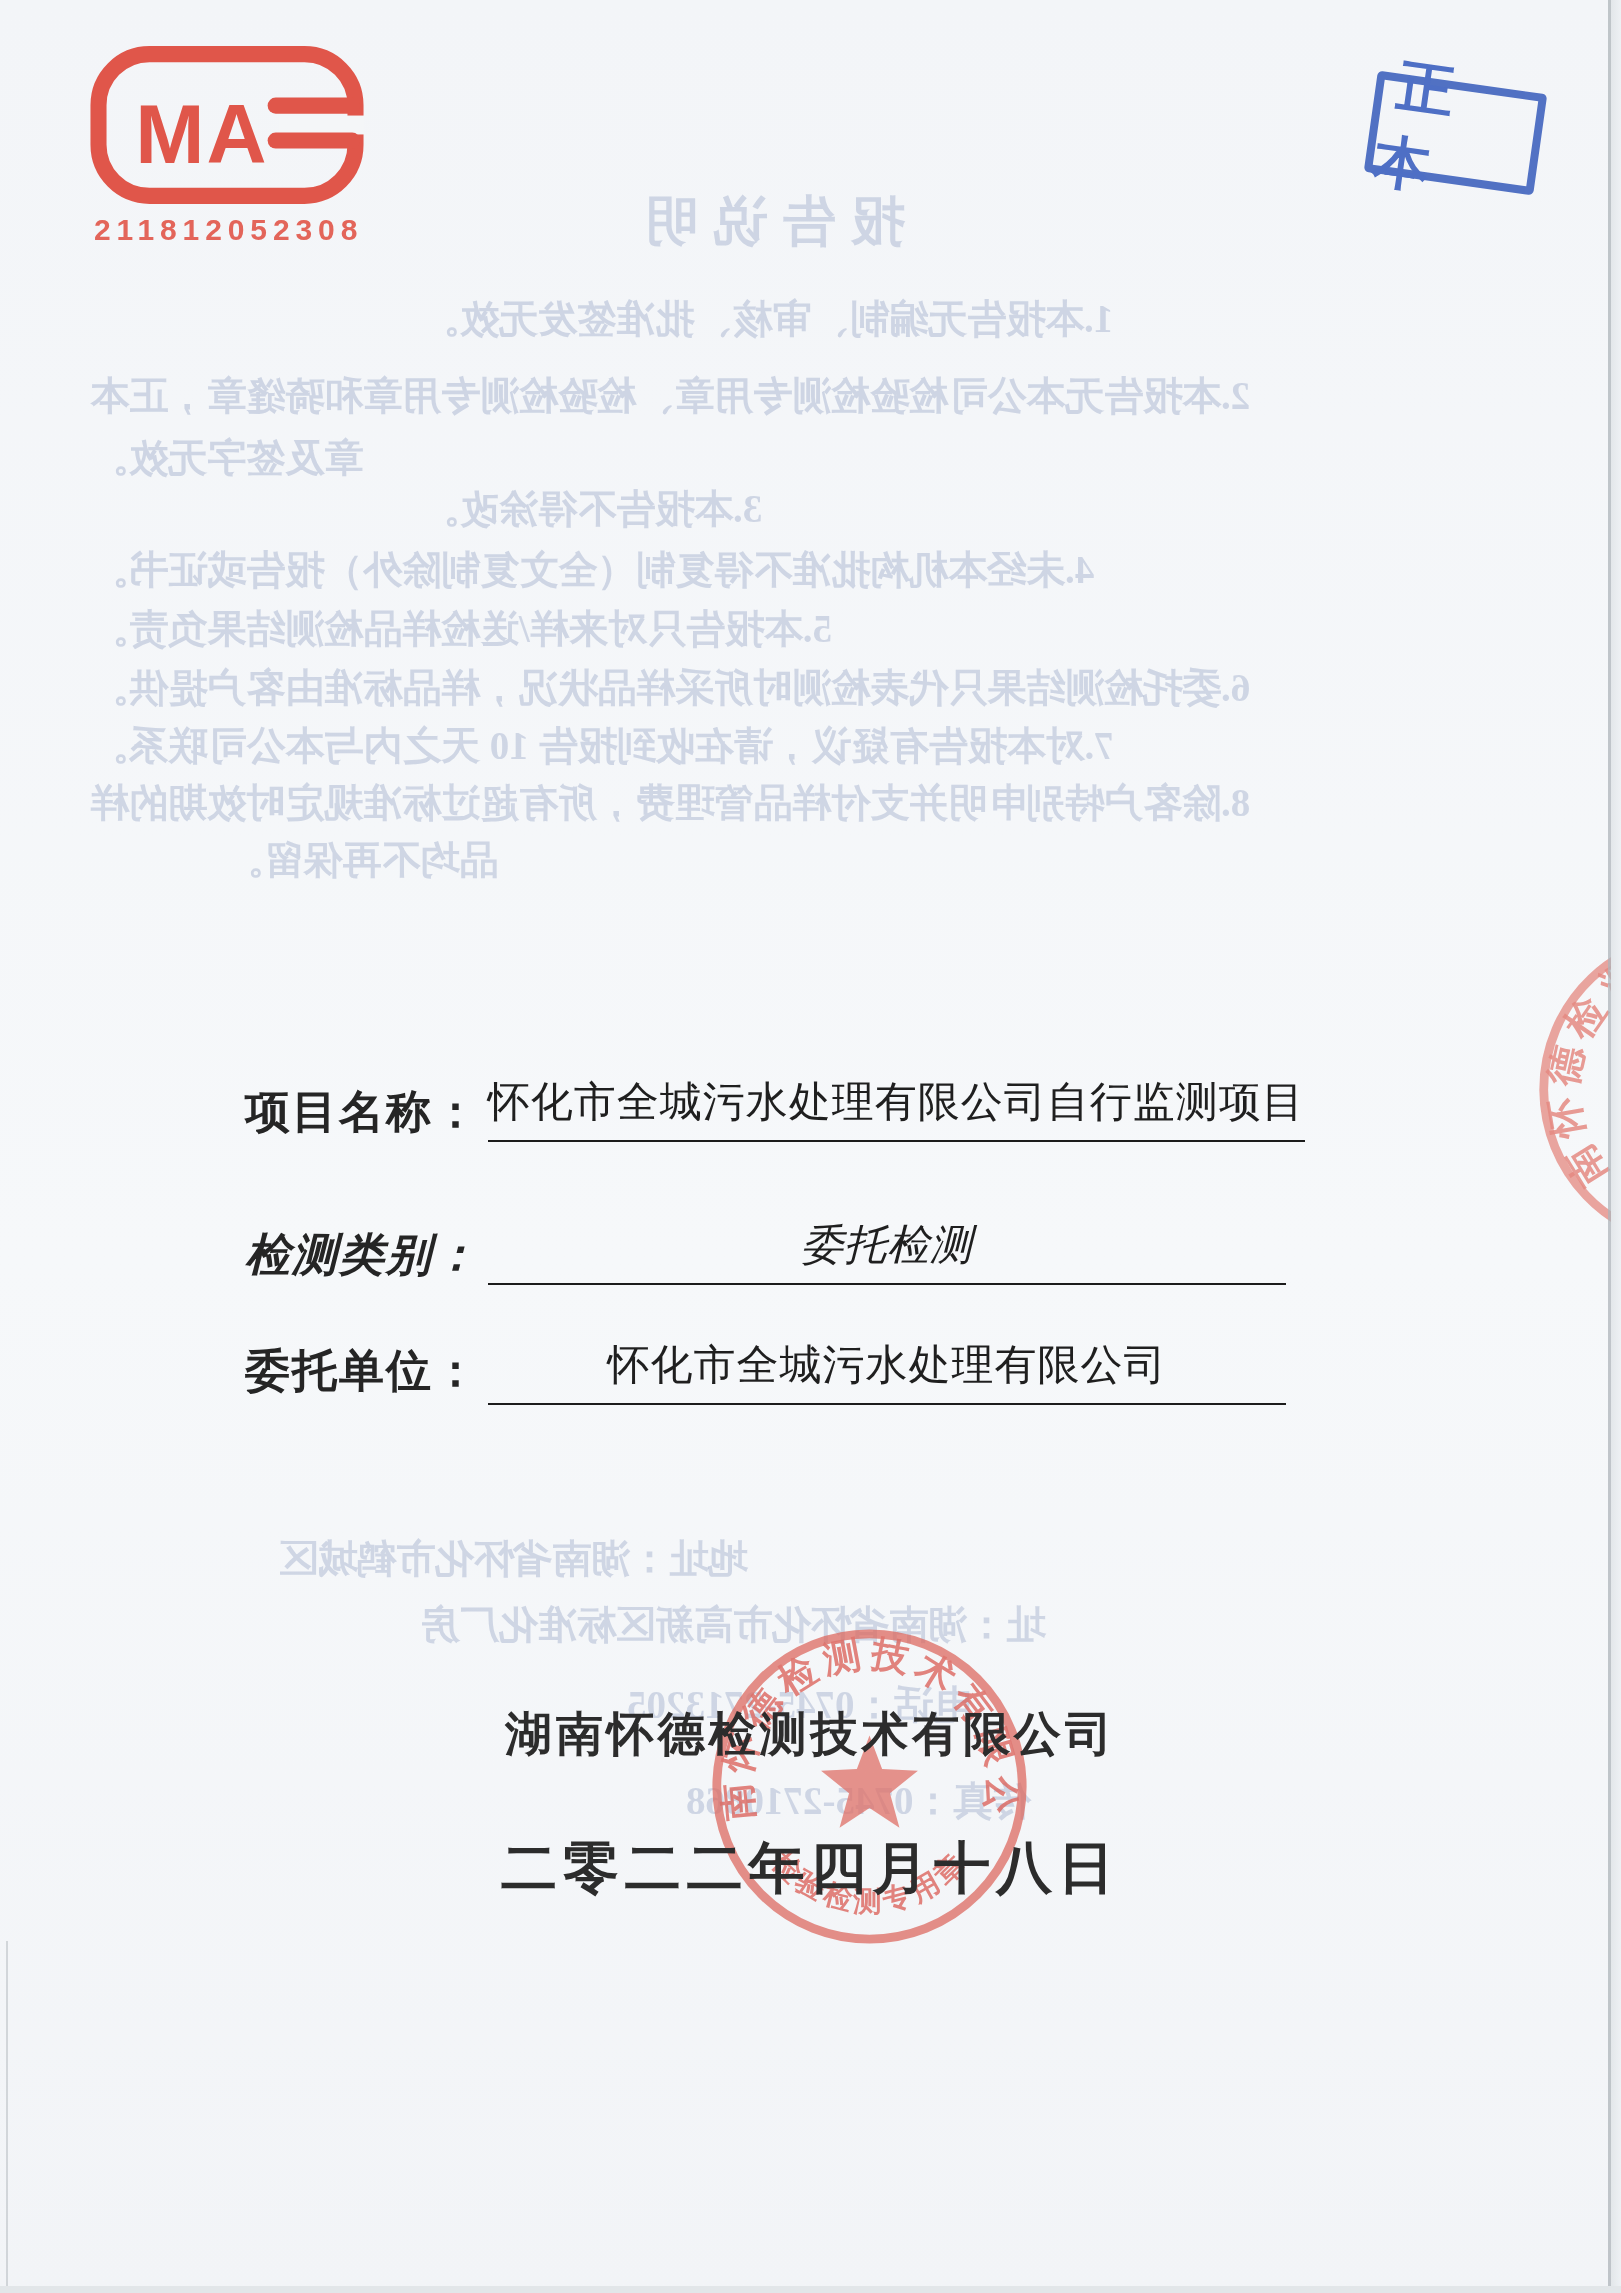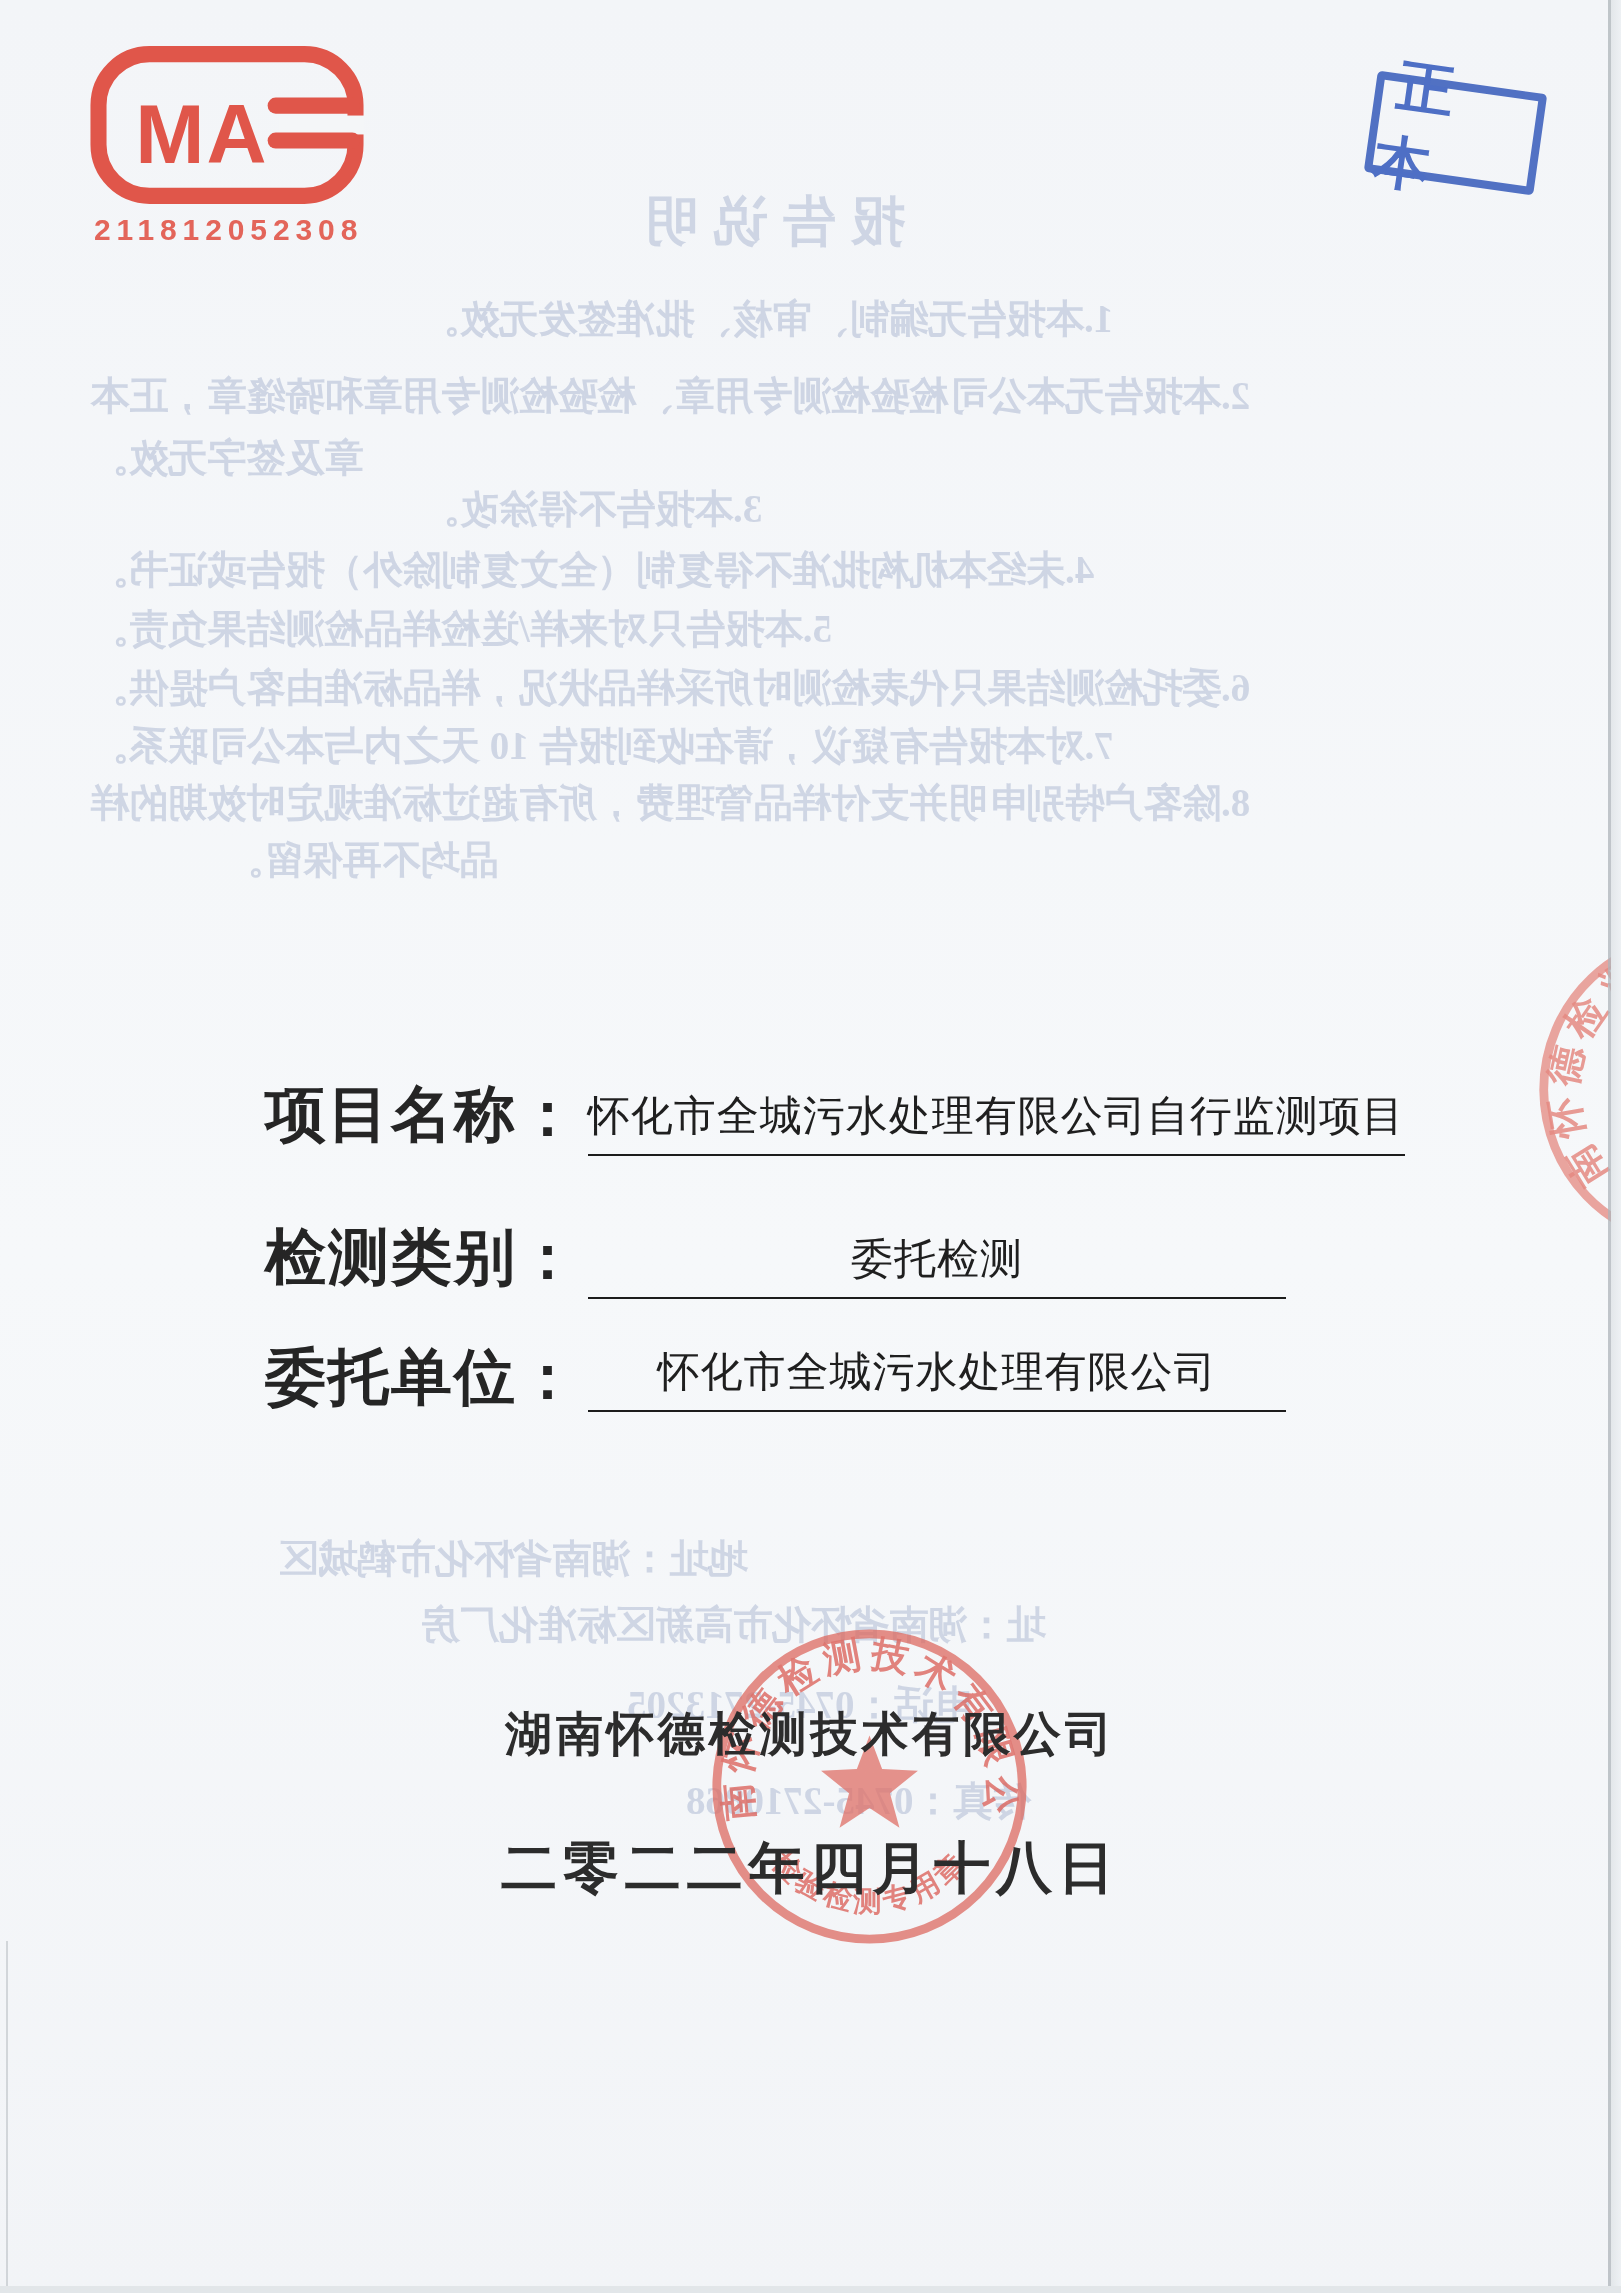--- a/index.html
+++ b/index.html
@@ -47,29 +47,29 @@
   .title{
     position:absolute;left:0;top:400px;width:1621px;
     text-align:center;font-size:104px;font-weight:bold;color:#3e3e3e;
     letter-spacing:7.8px;white-space:pre;
   }
   .report-no{
     position:absolute;left:0;top:706px;width:1621px;text-align:center;
     font-size:46px;font-weight:bold;color:#2d2d2d;
   }
   .field-row{position:absolute;left:245px;width:1041px;display:flex;align-items:flex-end;}
-  .field-label{font-size:61px;font-weight:bold;color:#252525;white-space:nowrap;letter-spacing:2px;margin-left:20px;}
+  .field-label{font-size:45px;font-weight:bold;color:#252525;white-space:nowrap;letter-spacing:2px;}
   .field-value{
     flex:1;margin-left:7.8px;
     border-bottom:2.9px solid #1c1c1c;
     text-align:center;font-size:42px;color:#1f1f1f;
     padding-bottom:9.8px;white-space:nowrap;letter-spacing:1px;
   }
   .row1{top:1074px;}
-  .row2{top:1217px;}
+  .row2{top:1217px;font-style:italic;}
   .row3{top:1337px;align-items:center;}
   .footer-company{
     position:absolute;left:0;top:1703px;width:1621px;text-align:center;
     font-size:47px;font-weight:bold;color:#2c2c2c;letter-spacing:3.9px;
   }
   .footer-date{
     position:absolute;left:0;top:1831px;width:1621px;text-align:center;
     font-size:56px;font-weight:bold;color:#2c2c2c;letter-spacing:5.9px;
   }
   

